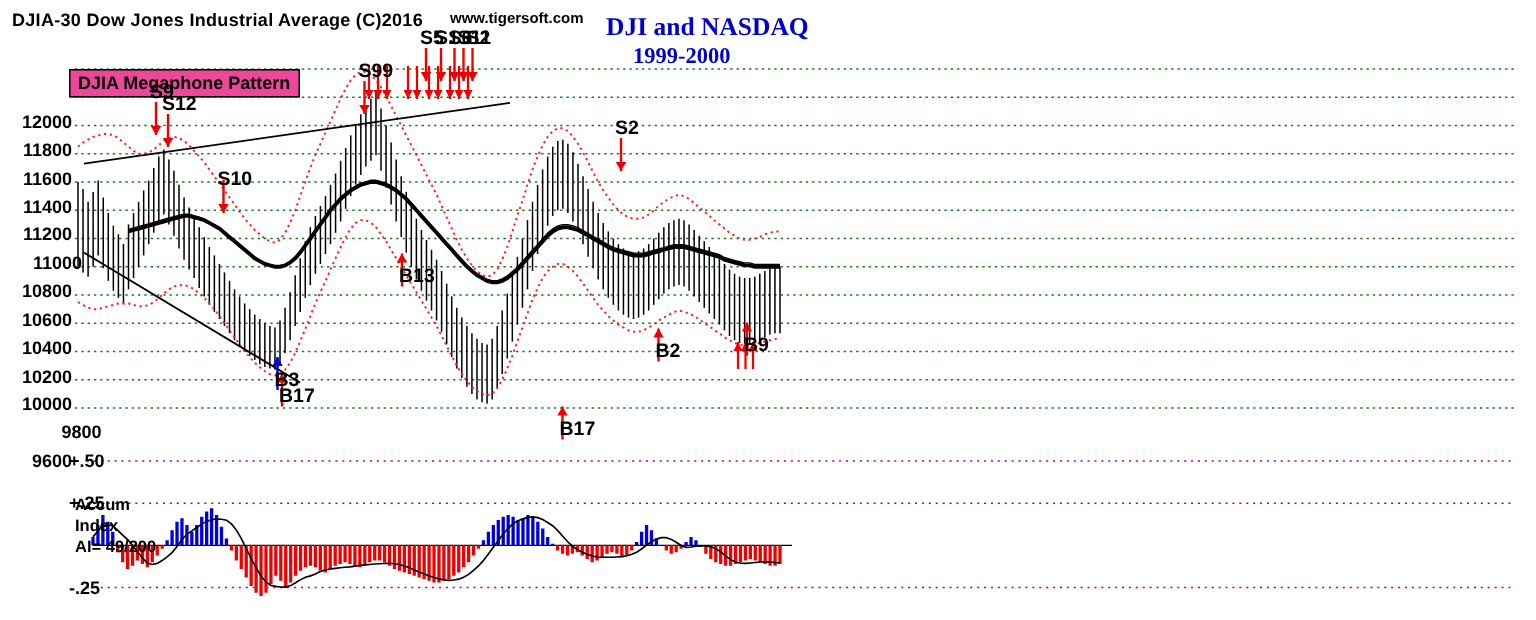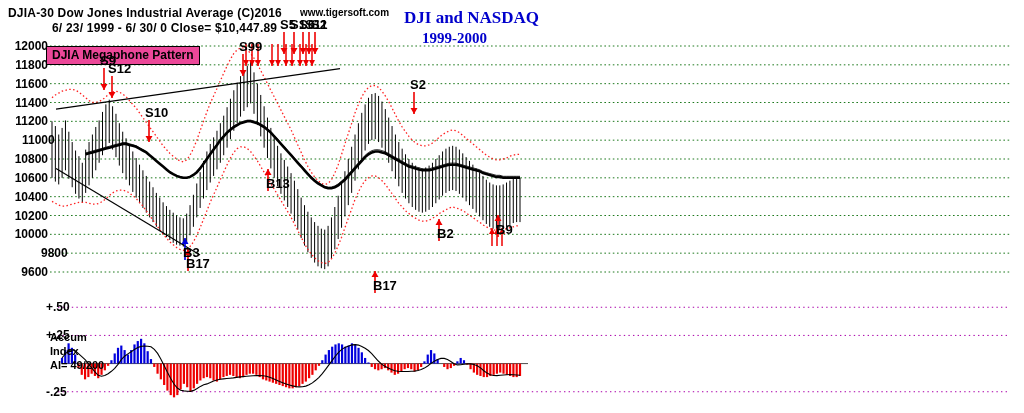--- a/index.html
+++ b/index.html
@@ -10,40 +10,39 @@
             font-family:"Liberation Sans", sans-serif;}
   #hdr-line1{left:8px;top:6px;font-size:12px;letter-spacing:.2px;}
   #hdr-line2{left:52px;top:21px;font-size:12px;letter-spacing:.2px;}
   #hdr-site{left:300px;top:7px;font-size:10px;font-weight:bold;}
   #title-right{position:absolute;left:404px;top:8px;color:#0000cc;
       font-family:"Liberation Serif", serif;font-weight:bold;font-size:17px;}
   #subtitle-right{position:absolute;left:422px;top:30px;color:#0000cc;
       font-family:"Liberation Serif", serif;font-weight:bold;font-size:15px;text-align:right;}
   .ylab{position:absolute;right:0;text-align:right;font-size:12px;font-weight:bold;
         color:#000;white-space:nowrap;font-family:"Liberation Sans", sans-serif;}
-  .ylab-wrap{position:absolute;left:0;width:48px;height:13px;}
+  .ylab-wrap{position:absolute;left:0;width:48px;height:13px;margin-top:35px;}
   .mega-box{position:absolute;border:1px solid #000;background:#ec4899;
             padding:1px 5px 2px 5px;font-size:12px;font-weight:bold;color:#000;
             white-space:nowrap;font-family:"Liberation Sans", sans-serif;}
   .sig{position:absolute;font-size:13px;font-weight:bold;color:#000;
        white-space:nowrap;font-family:"Liberation Sans", sans-serif;}
   .acclab{position:absolute;font-size:11px;font-weight:bold;color:#000;
           white-space:nowrap;font-family:"Liberation Sans", sans-serif;margin-left:48px;}
   .axlab{position:absolute;font-size:12px;font-weight:bold;color:#000;
          white-space:nowrap;font-family:"Liberation Sans", sans-serif;}
   svg{position:absolute;left:0;top:0;}
 </style>
 </head>
 <body>
 
 <div id="chart-root">
 
   <div class="hdr-line" id="hdr-line1">DJIA-30  Dow Jones Industrial Average  (C)2016</div>
   <div class="hdr-line" id="hdr-site">www.tigersoft.com</div>
-  <div class="hdr-line" id="hdr-line2">6/ 23/ 1999 -  6/ 30/ 0   Close= $10,447.89</div>
   <div id="title-right">DJI and NASDAQ</div>
   <div id="subtitle-right">1999-2000</div>
 
   <svg id="price-svg" width="1024" height="413">
       <line x1="50" y1="46" x2="1010" y2="46" stroke="#1f7a1f" stroke-width="1" stroke-dasharray="1.6 2.6"></line>
       <line x1="50" y1="64.83333333333333" x2="1010" y2="64.83333333333333" stroke="#1f7a1f" stroke-width="1" stroke-dasharray="1.6 2.6"></line>
       <line x1="50" y1="83.66666666666666" x2="1010" y2="83.66666666666666" stroke="#1f7a1f" stroke-width="1" stroke-dasharray="1.6 2.6"></line>
       <line x1="50" y1="102.5" x2="1010" y2="102.5" stroke="#1f7a1f" stroke-width="1" stroke-dasharray="1.6 2.6"></line>
       <line x1="50" y1="121.33333333333333" x2="1010" y2="121.33333333333333" stroke="#1f7a1f" stroke-width="1" stroke-dasharray="1.6 2.6"></line>
       <line x1="50" y1="140.16666666666669" x2="1010" y2="140.16666666666669" stroke="#1f7a1f" stroke-width="1" stroke-dasharray="1.6 2.6"></line>
@@ -457,21 +456,21 @@
       <div class="ylab-wrap" style="top: 265px;">
         <div class="ylab" style="position: relative; text-align: right;">9600</div>
       </div>
     </div>
 
   <div class="mega-box" style="left:46px;top:46px;">DJIA Megaphone Pattern</div>
 
   <div id="signal-layer">
       <div class="sig" style="left: 100px; top: 53px;">S9</div>
       <div class="sig" style="left: 108px; top: 61px;">S12</div>
-      <div class="sig" style="left: 145px; top: 105px;">S10</div>
+      <div class="sig" style="left: 145px; top: 111px;">S10</div>
       <div class="sig" style="left: 239px; top: 39px;">S99</div>
       <div class="sig" style="left: 280px; top: 17px;">S5</div>
       <div class="sig" style="left: 290px; top: 17px;">S1</div>
       <div class="sig" style="left: 299px; top: 17px;">S6</div>
       <div class="sig" style="left: 305px; top: 17px;">S11</div>
       <div class="sig" style="left: 311px; top: 17px;">S2</div>
       <div class="sig" style="left: 410px; top: 77px;">S2</div>
       <div class="sig" style="left: 183px; top: 245px;">B3</div>
       <div class="sig" style="left: 186px; top: 256px;">B17</div>
       <div class="sig" style="left: 266px; top: 176px;">B13</div>

